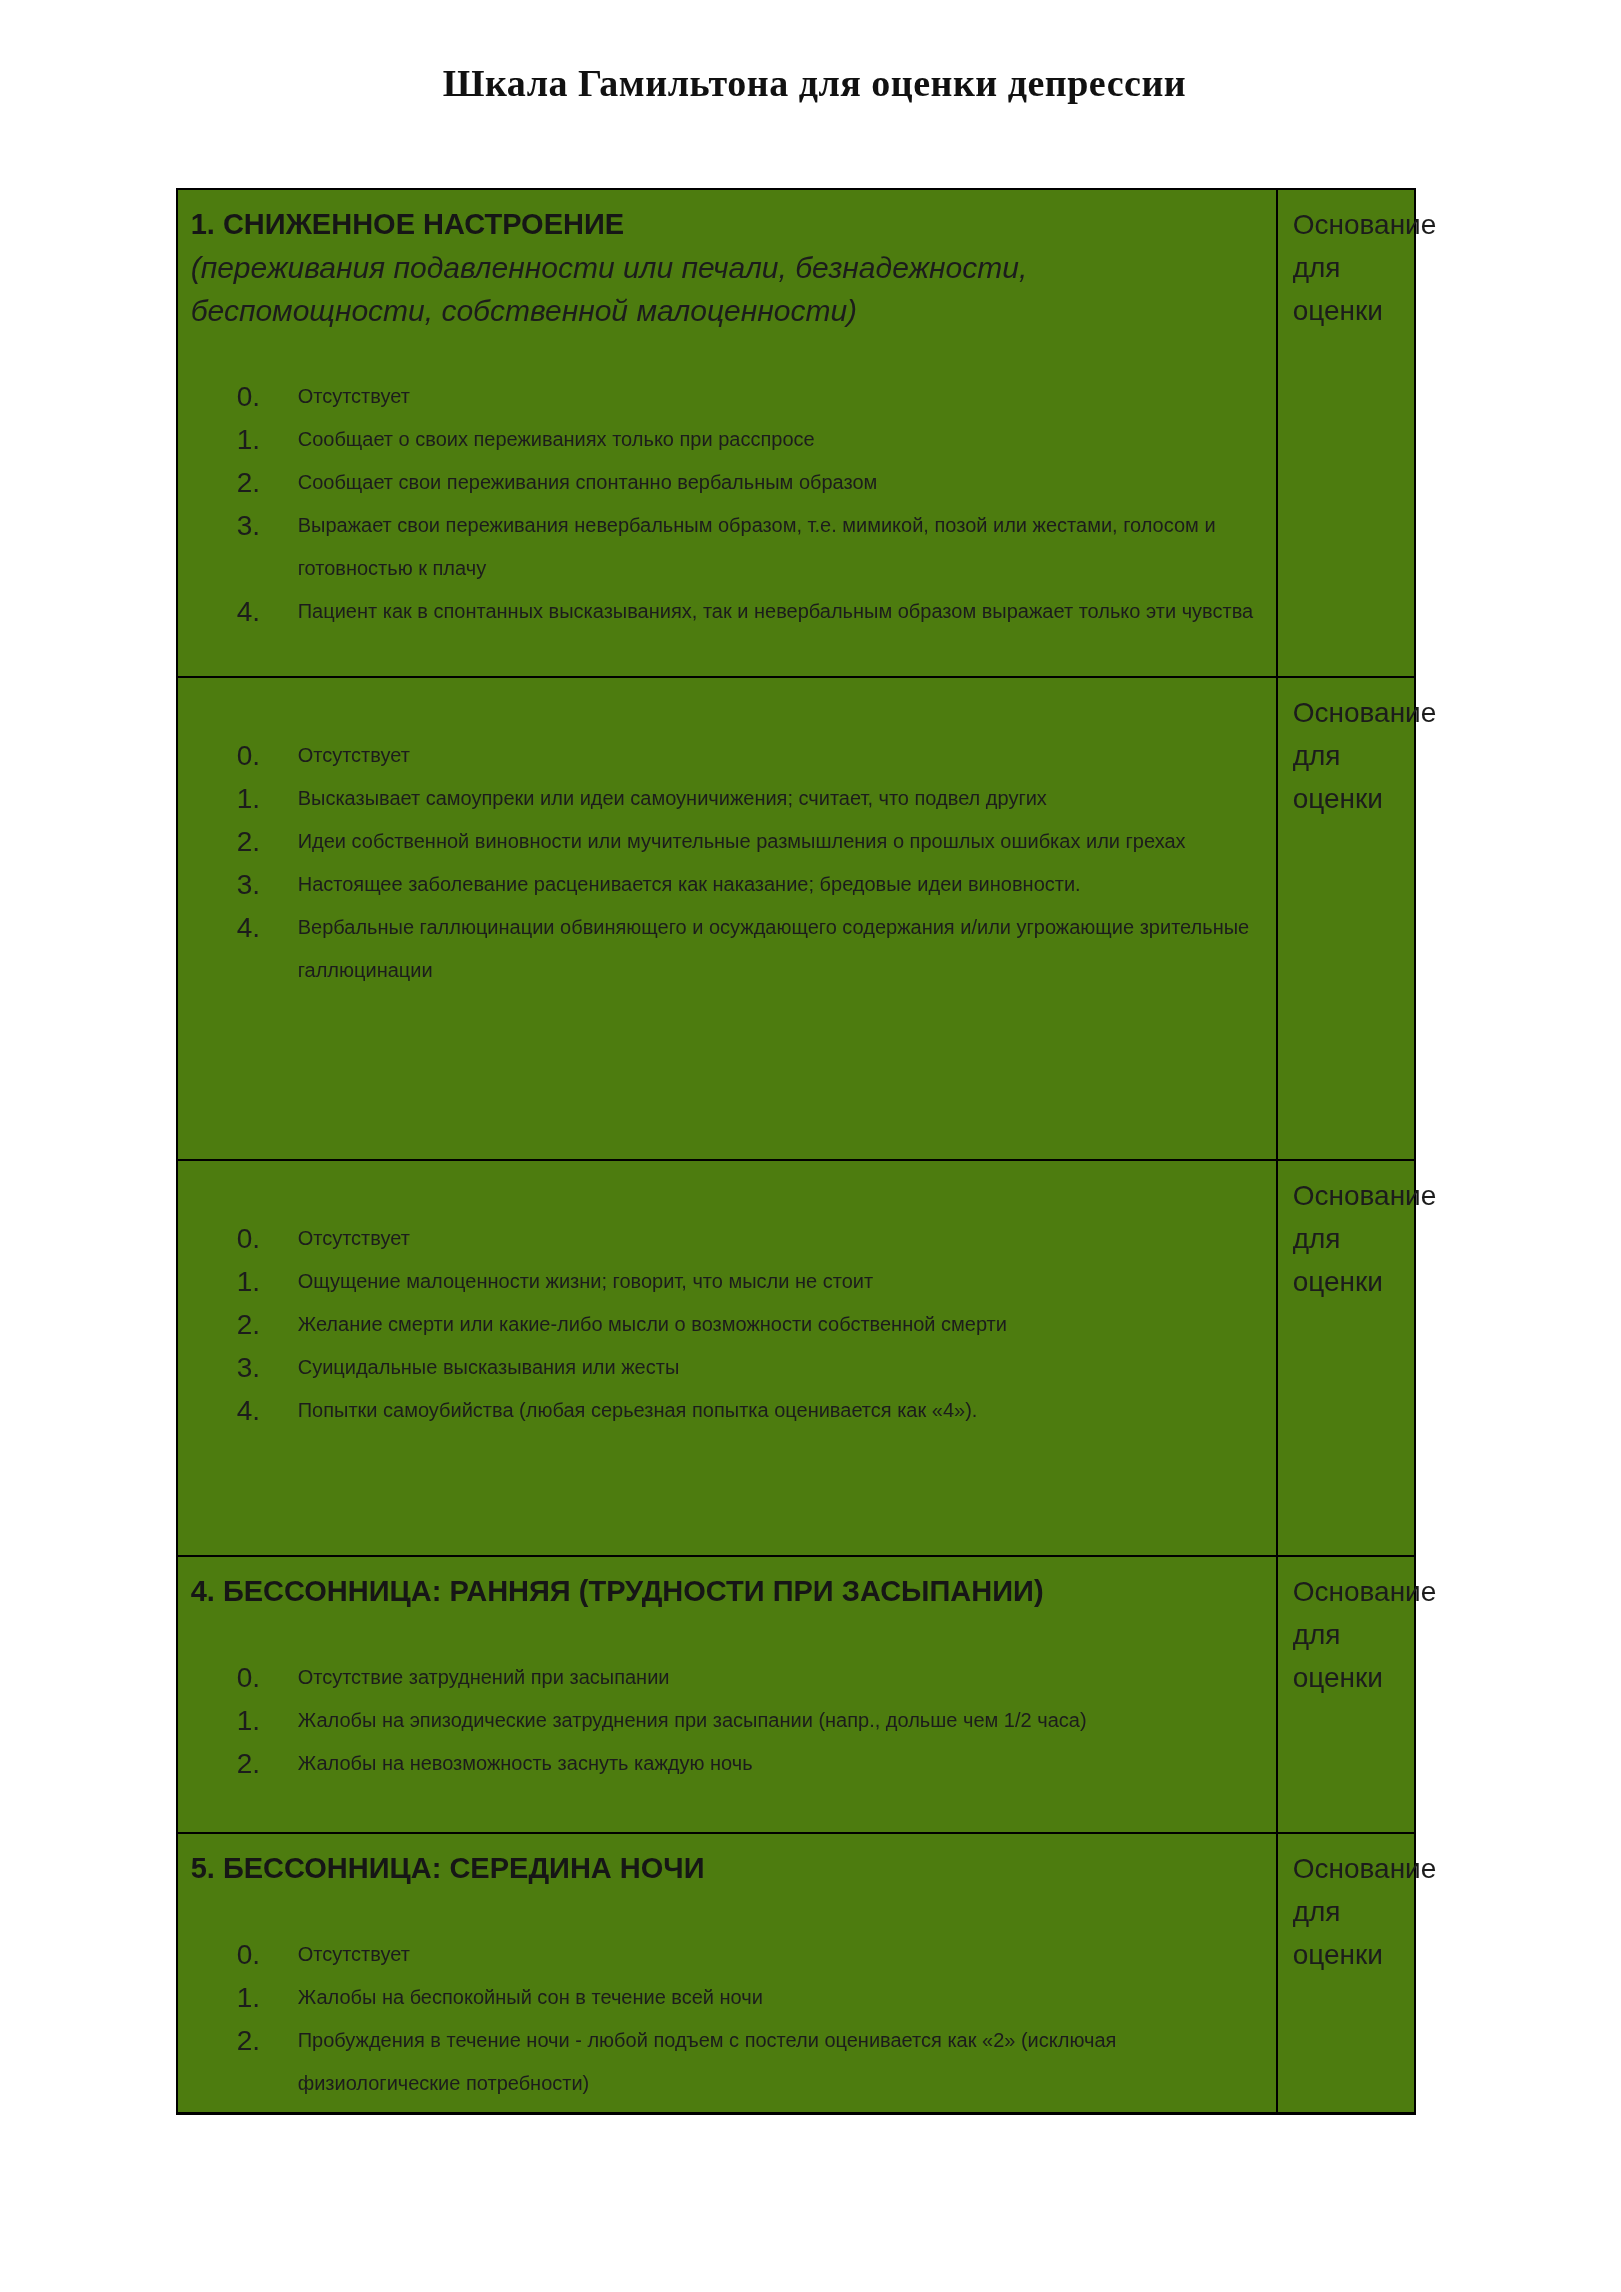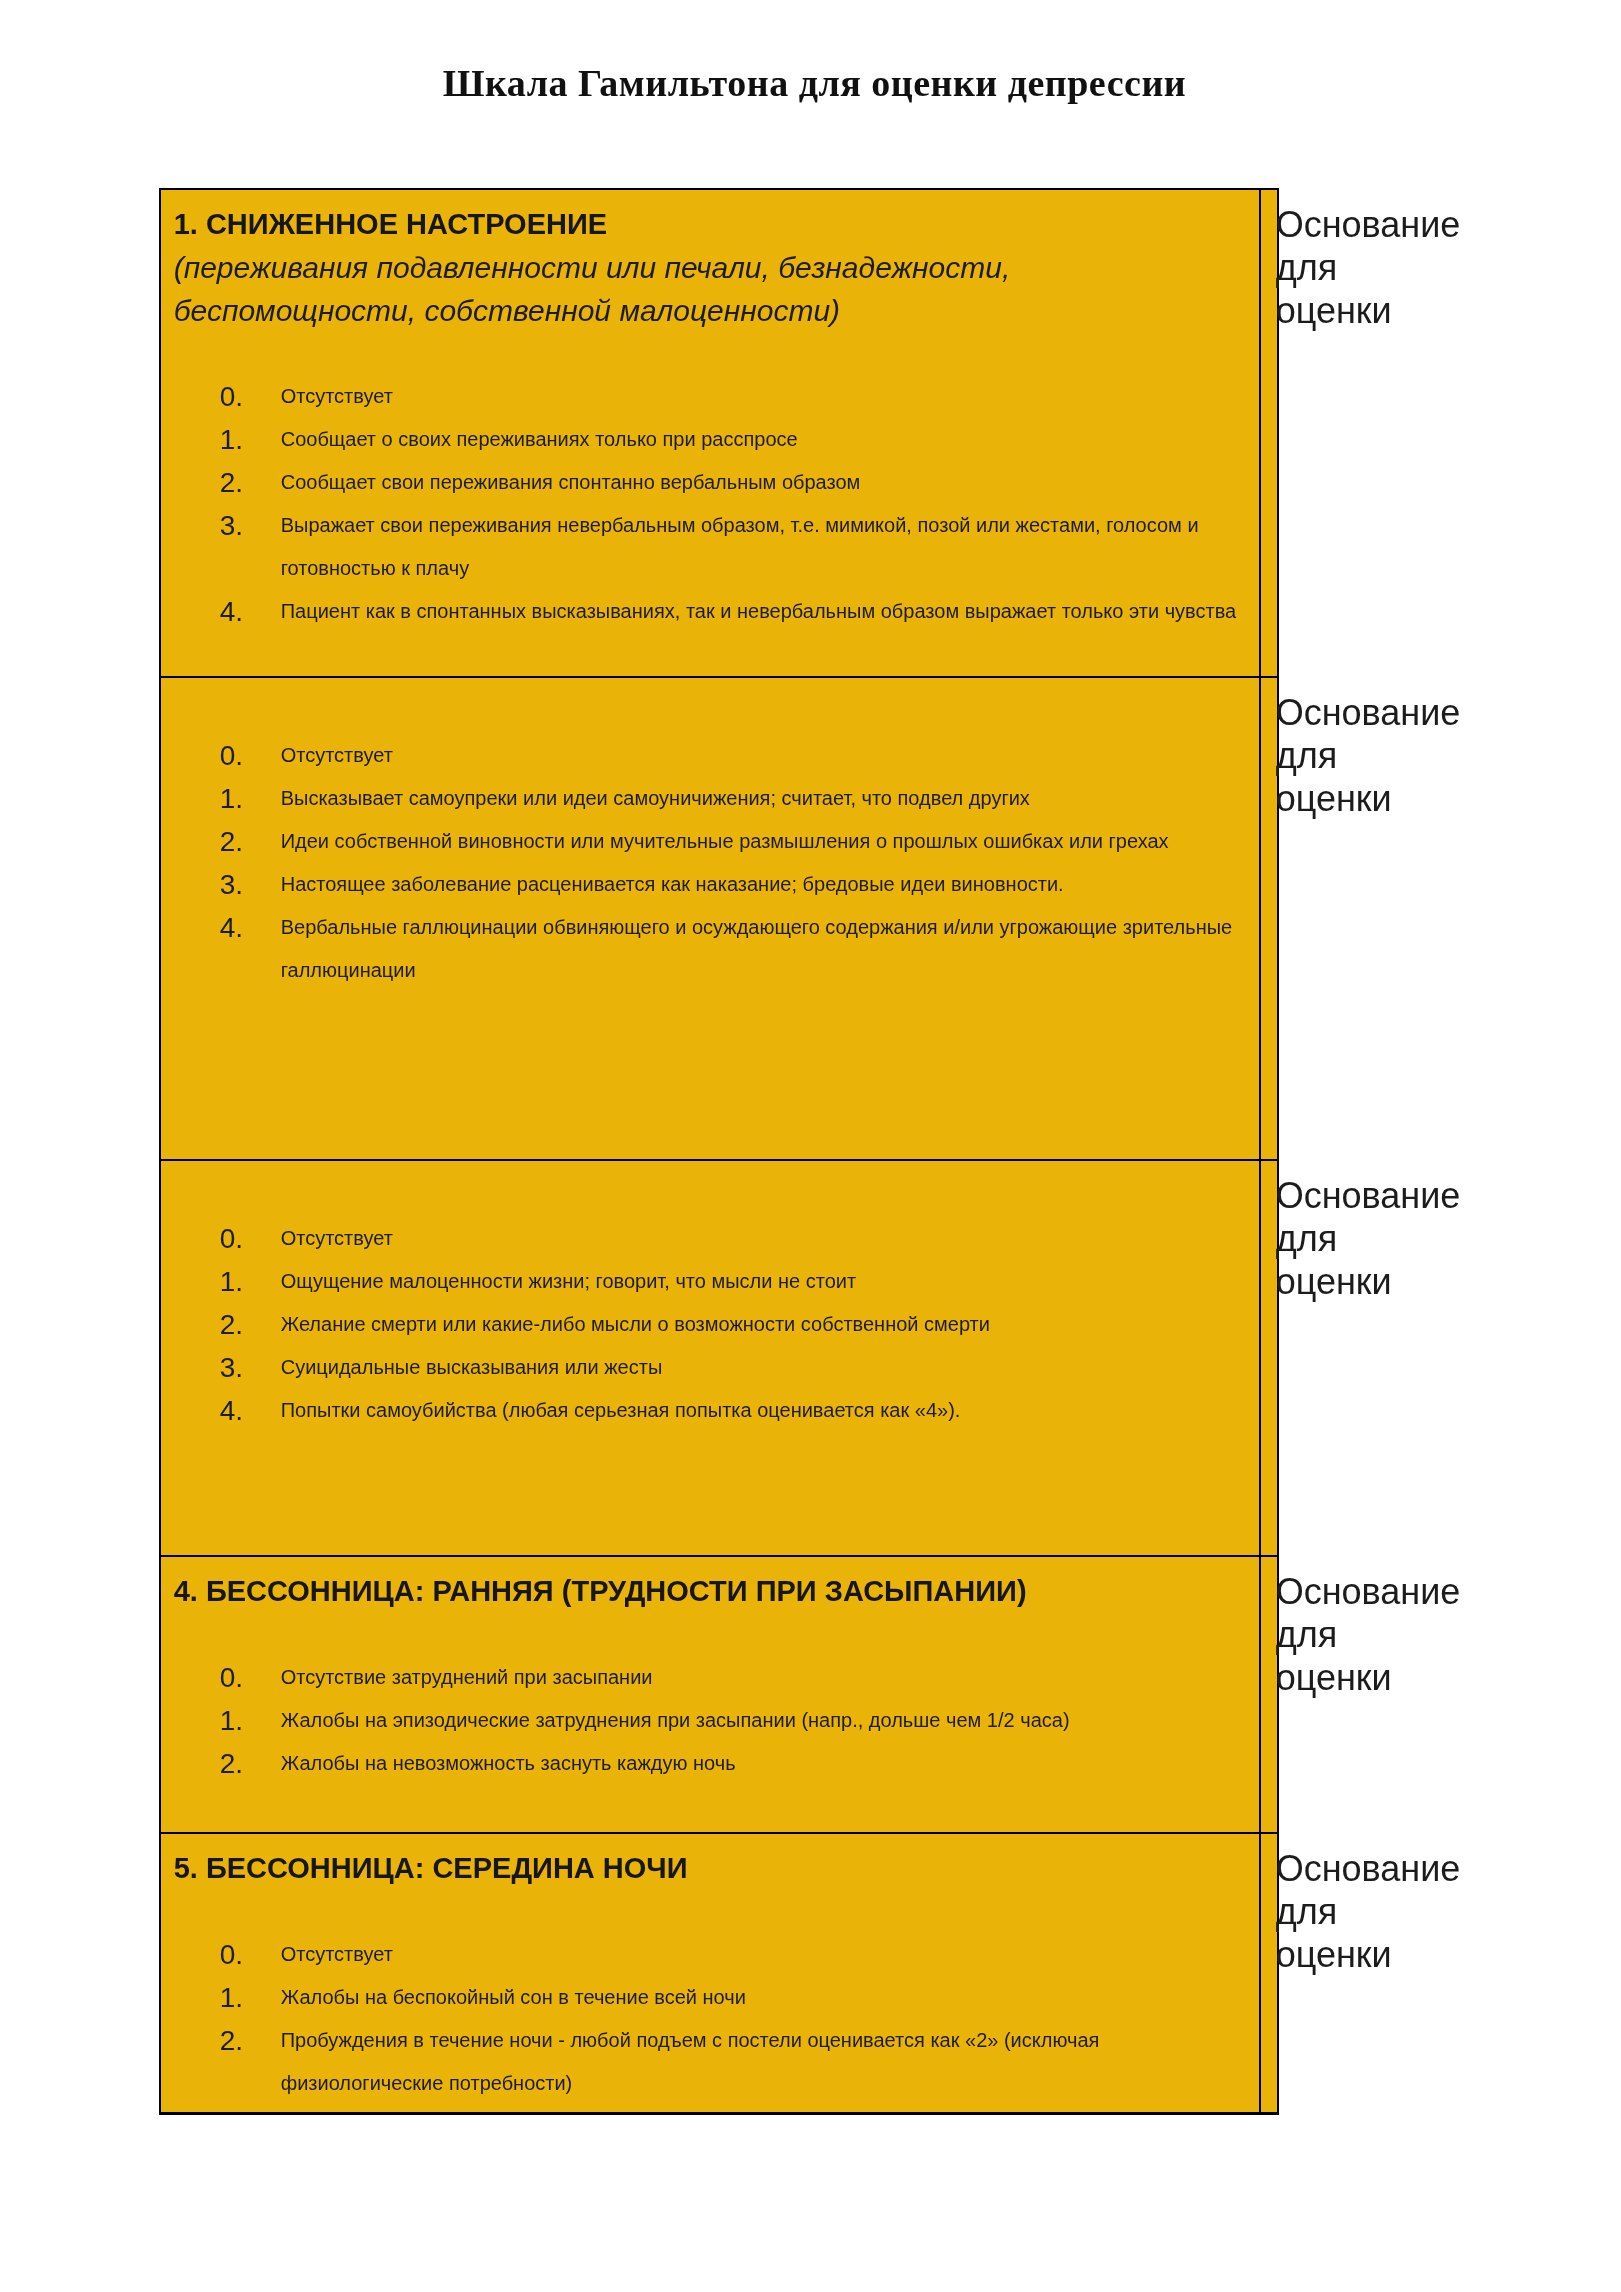--- a/index.html
+++ b/index.html
@@ -22,27 +22,27 @@
     width: 100%;
     text-align: center;
     font-family: "Liberation Serif", serif;
     font-weight: bold;
     font-size: 38px;
     letter-spacing: 0.5px;
     color: #111111;
   }
   .scale-table {
     position: absolute;
-    left: 159px;
+    left: 176px;
     top: 188px;
-    width: 1120px;
+    width: 1240px;
     border: 2.9px solid #000000;
     border-bottom-width: 3.9px;
     box-sizing: border-box;
-    background: #eab308;
+    background: #4d7c0f;
   }
   .row {
     display: flex;
     box-sizing: border-box;
     border-top: 2px solid #000000;
   }
   .row:first-child { border-top: none; }
   .row-1 { min-height: 486px; }
   .row-2 { min-height: 483px; }
   .row-3 { min-height: 396px; }
@@ -54,21 +54,21 @@
     box-sizing: border-box;
     padding: 12.7px 9.8px 5.9px 12.7px;
   }
   .cell-rating {
     flex: 1;
     box-sizing: border-box;
     border-left: 2px solid #000000;
     padding: 12.7px 7.8px 5.9px 14.7px;
   }
   .rating-label {
-    font-size: 36px;
+    font-size: 28px;
     line-height: 43px;
   }
   .sec-heading {
     font-weight: bold;
     font-size: 29px;
     line-height: 43px;
     color: #161616;
   }
   .sec-subtitle {
     font-style: italic;

